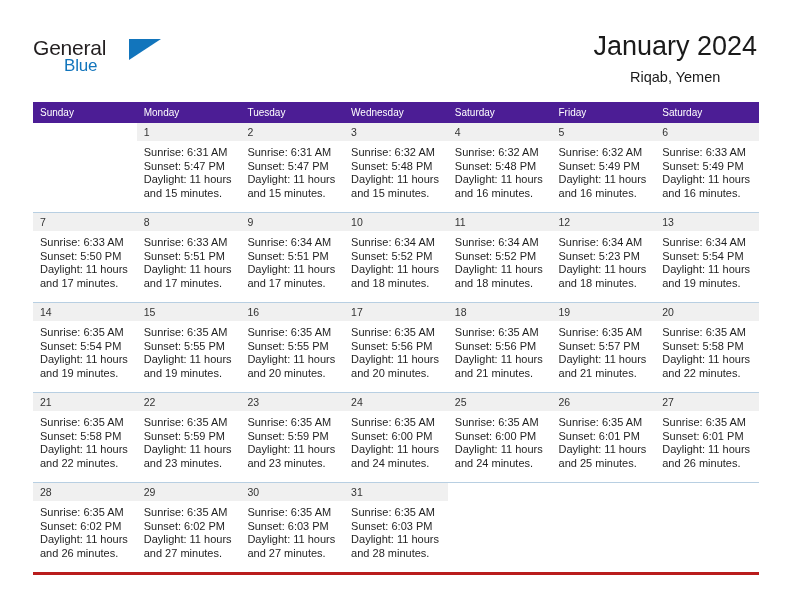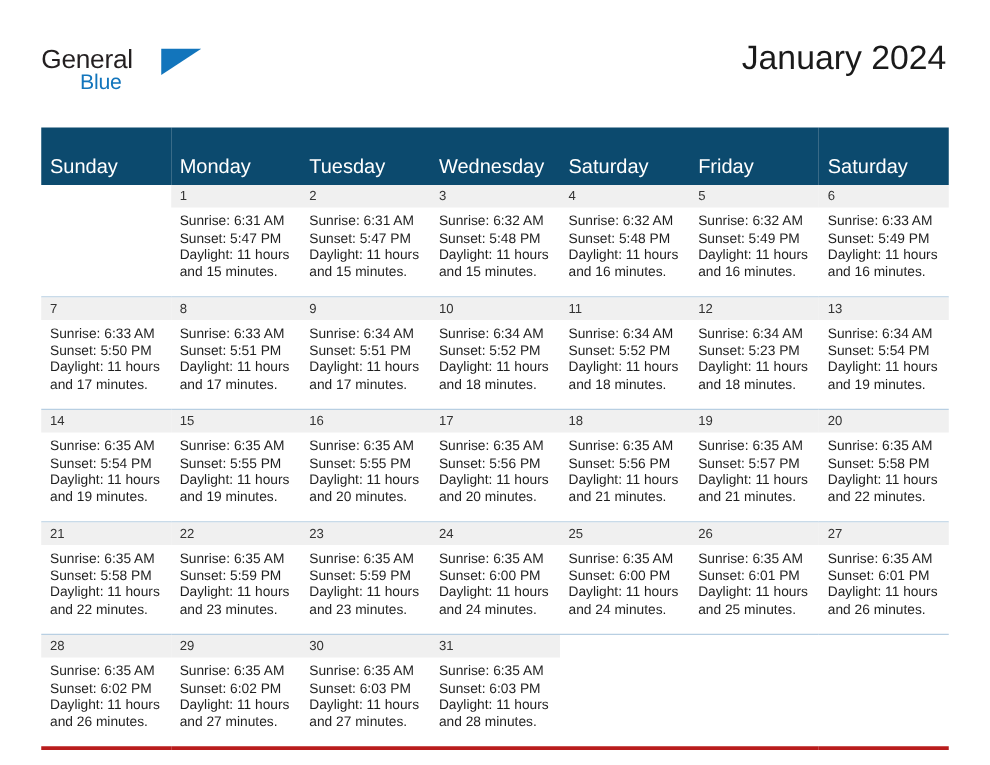--- a/index.html
+++ b/index.html
@@ -88,26 +88,26 @@
   
   .calendar {
     position: absolute;
     left: 33px;
     top: 102px;
     width: 726px;
     border-collapse: collapse;
     table-layout: fixed;
   }
   .calendar th {
-    background: #0c4a6e;
+    background: #4c1d95;
     color: #ffffff;
-    font-size: 16px;
+    font-size: 10px;
     font-weight: normal;
     text-align: left;
-    padding: 23px 0 5px 7px;
+    padding: 5px 0 5px 7px;
     height: 11px;
     border: none;
   }
   .calendar td {
     vertical-align: top;
     padding: 0;
     border: none;
     border-top: 1px solid #b8cfe2;
     height: 89px;
     width: 103.7px;
@@ -159,20 +159,21 @@
   <div class="header">
 
     <div class="logo">
       <span class="logo-general">General</span>
       <span class="logo-triangle"></span>
       <span class="logo-blue">Blue</span>
     </div>
 
     <div class="title-block">
       <div class="cal-title">January 2024</div>
+      <div class="cal-subtitle">Riqab, Yemen</div>
     </div>
 
   </div>
 
   <table class="calendar">
     <thead>
       <tr id="header-row">
           <th>Sunday</th>
           <th>Monday</th>
           <th>Tuesday</th>

